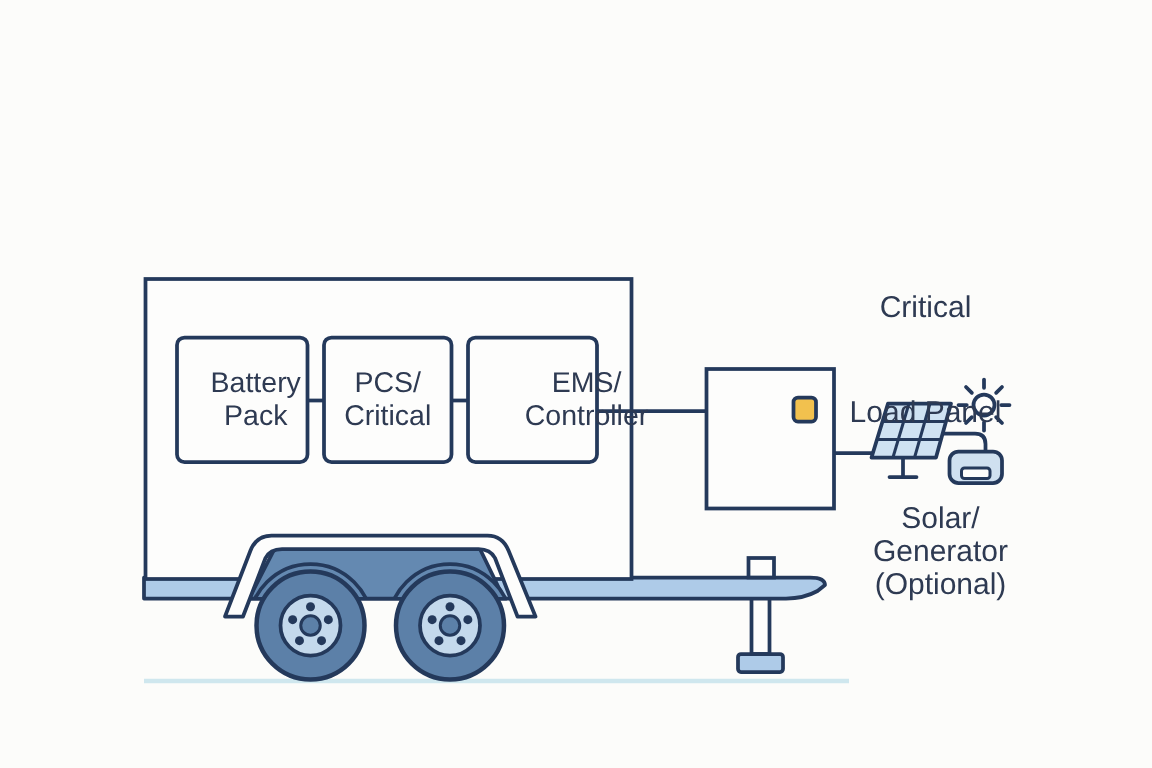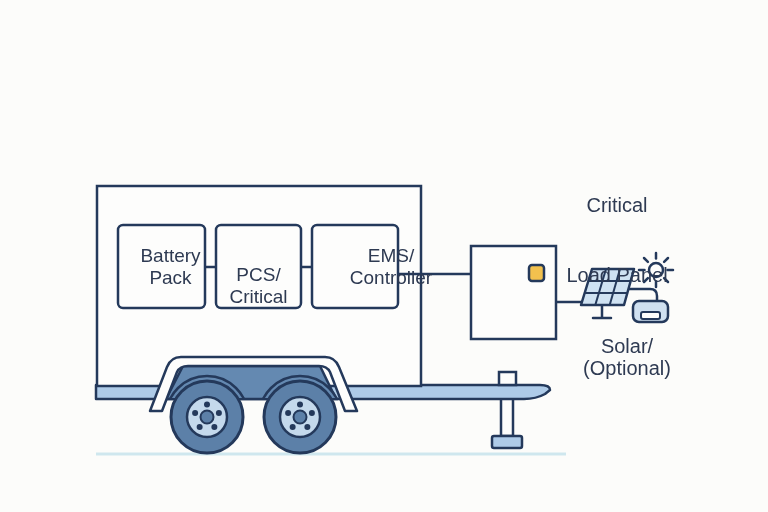--- a/index.html
+++ b/index.html
@@ -106,32 +106,33 @@
       <path d="M629,289 L650,289 Q657,289 657,296 L657,301" fill="none" stroke="#24395B" stroke-width="2.5"></path>
       <rect x="633" y="301" width="35" height="21" rx="6" fill="#CFE0F0" stroke="#24395B" stroke-width="2.5"></rect>
       <rect x="641" y="312" width="19" height="7" rx="2" fill="#FDFDFC" stroke="#24395B" stroke-width="2"></rect>
     </g>
   </svg>
 
   <div class="label module-label" style="left:118px;top:225px;width:105px;height:83px;">
     <span>Battery</span>
     <span>Pack</span>
   </div>
-  <div class="label module-label" style="left:216px;top:225px;width:85px;height:83px;justify-content:flex-end;">
+  <div class="label module-label" style="left:216px;top:225px;width:85px;height:83px;">
     <span>PCS/</span>
     <span>Critical</span>
   </div>
   <div class="label module-label" style="left:312px;top:225px;width:86px;height:83px;margin-left:36px;">
     <span>EMS/</span>
     <span>Controller</span>
   </div>
 
   <div class="label side-label" style="left:544px;top:194px;width:146px;gap:48px;">
     <span>Critical</span>
     <span>Load Panel</span>
   </div>
 
   <div class="label side-label" style="left:554px;top:335px;width:146px;text-align:center;">
     <span>Solar/</span>
+    <span>Generator</span>
     <span>(Optional)</span>
   </div>
 
 </div>
 
 </body></html>

